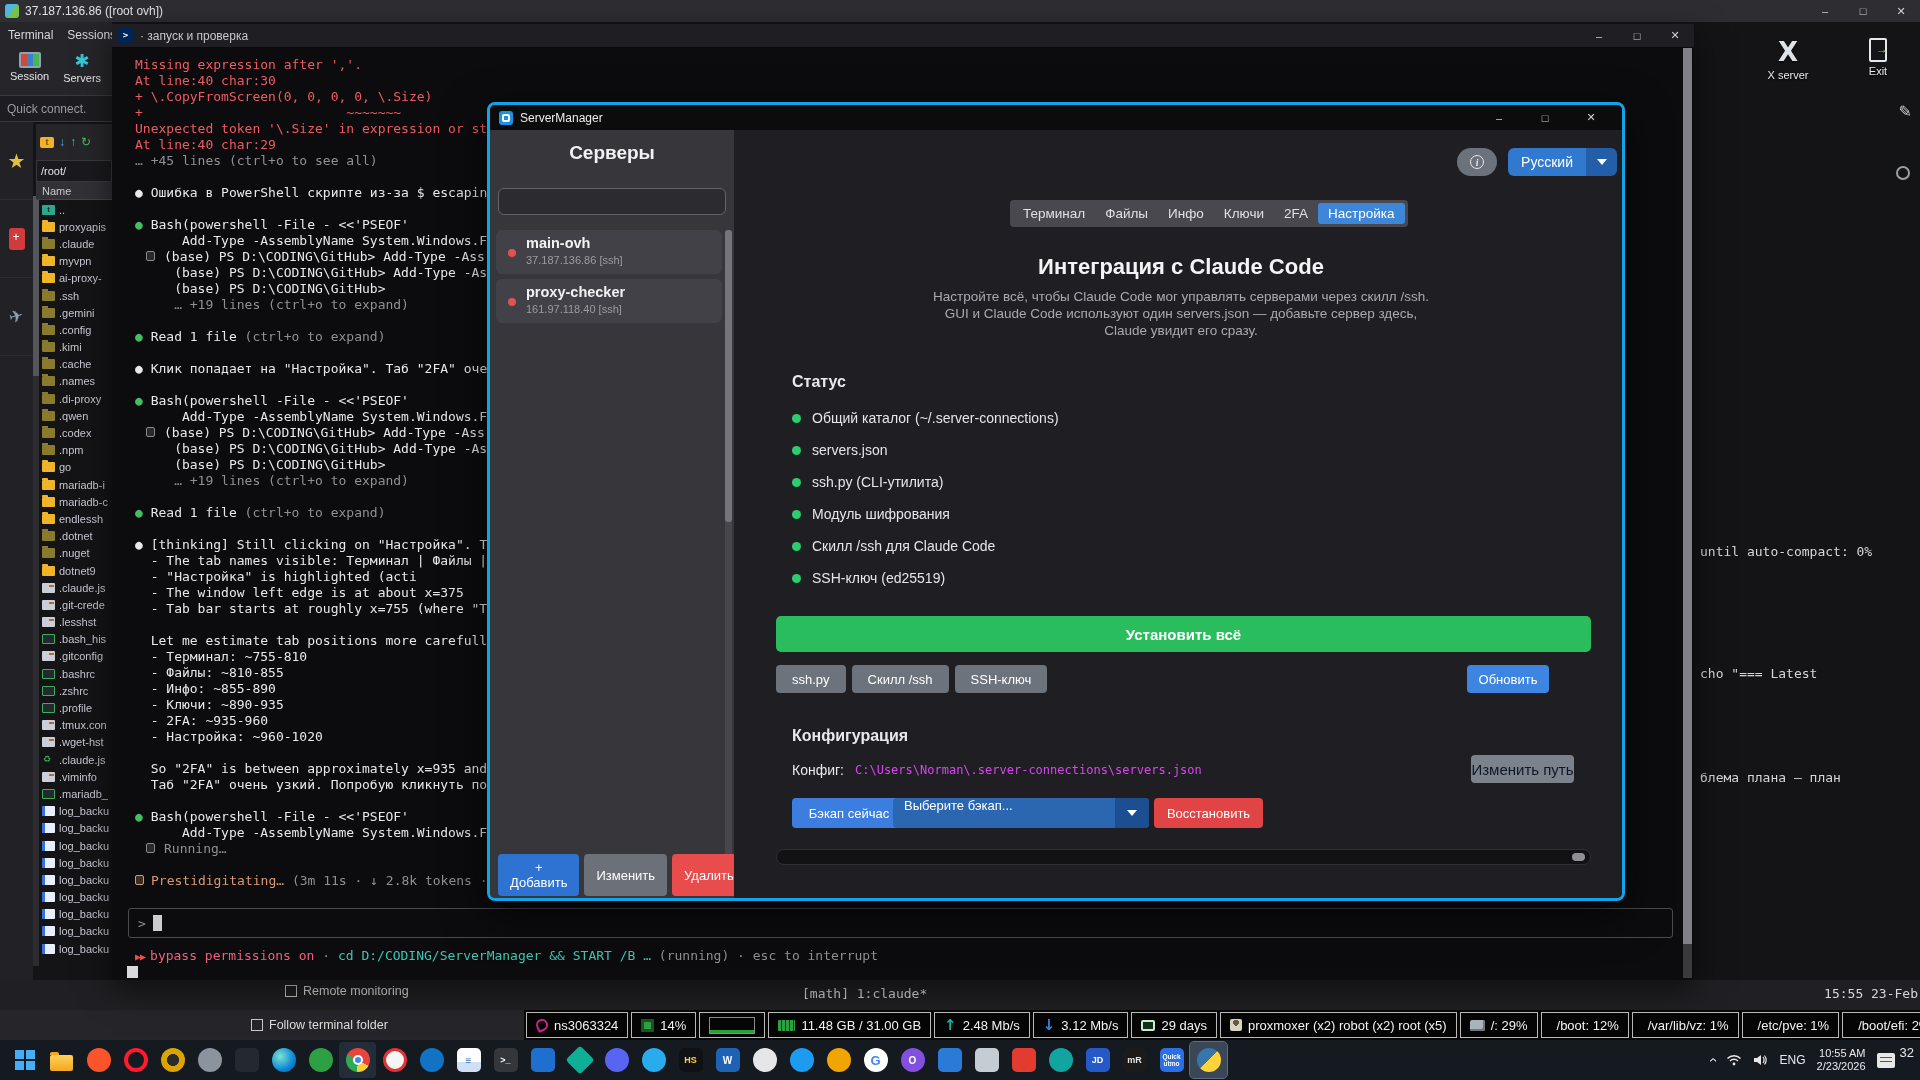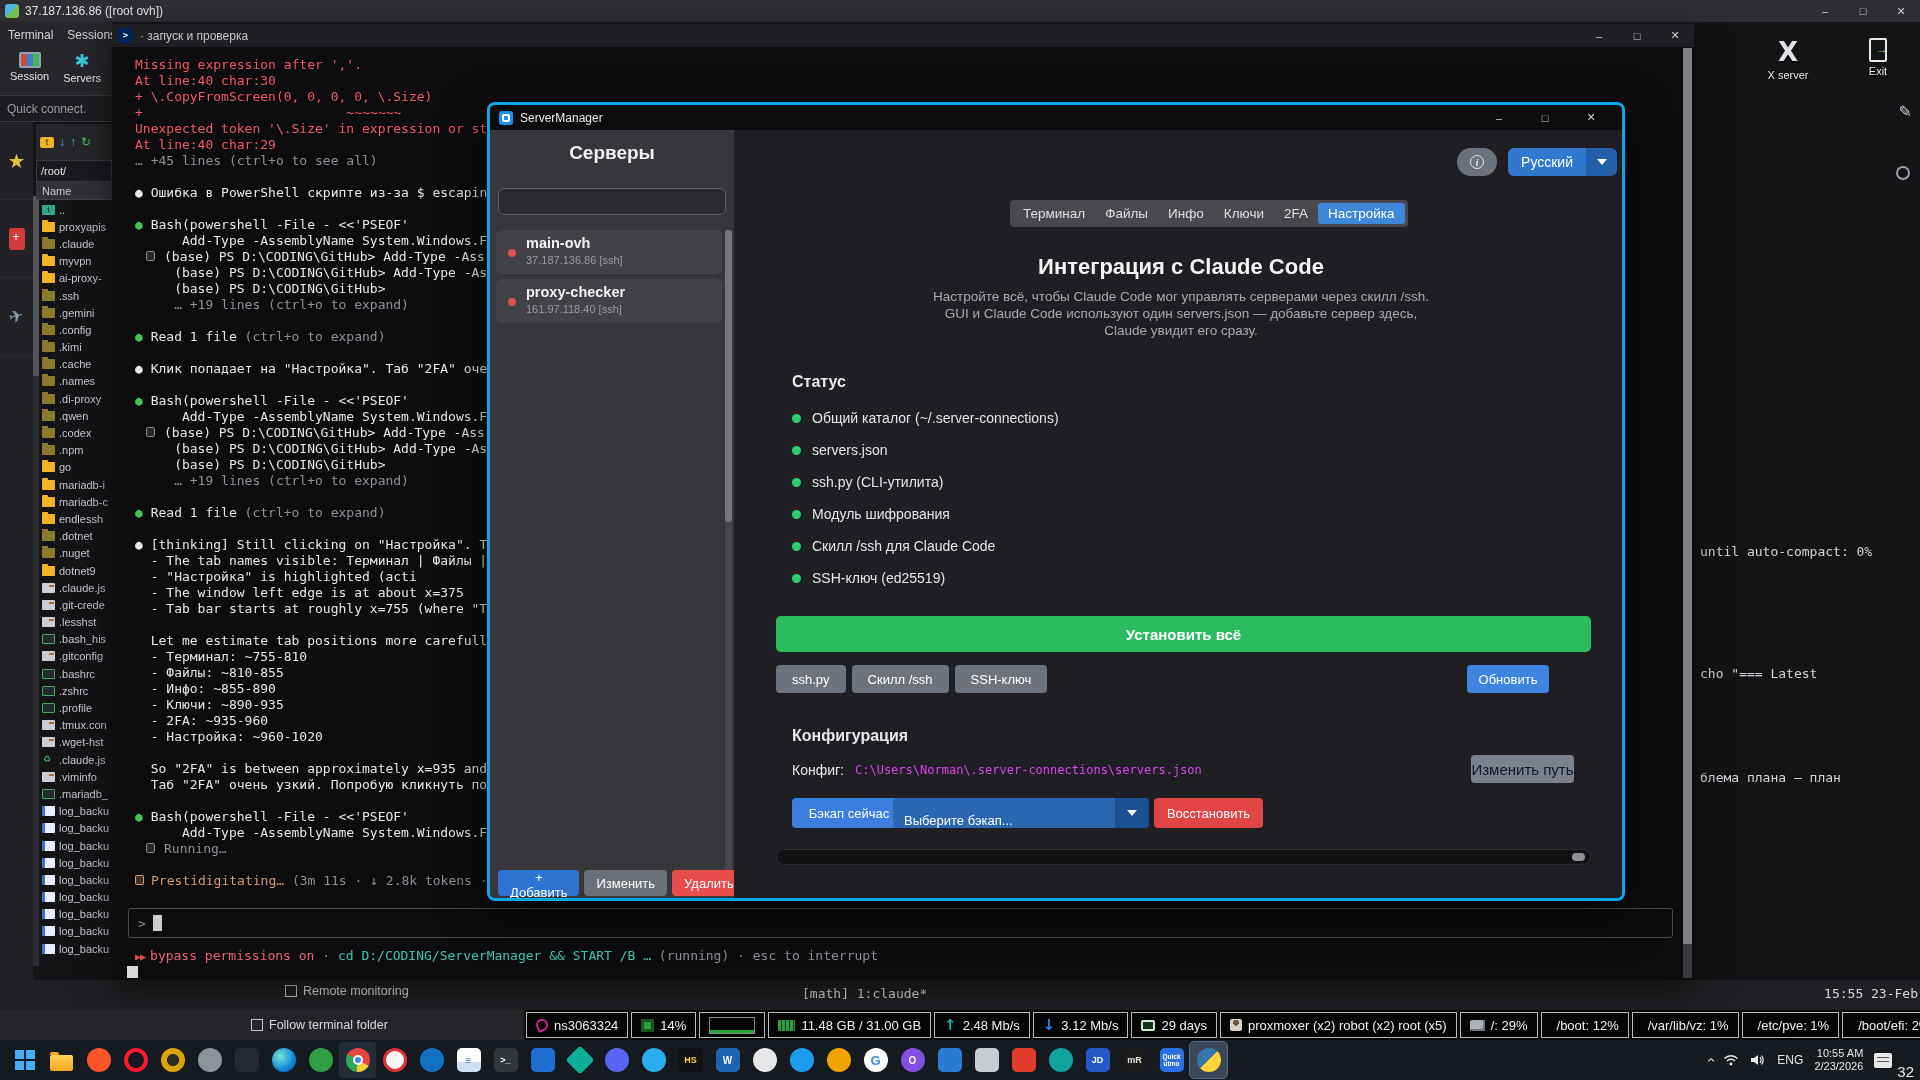--- a/index.html
+++ b/index.html
@@ -101,21 +101,21 @@
   #sm-search{position:absolute;left:8px;top:58px;width:228px;height:27px;background:#2c2c30;border:1px solid #63636a;border-radius:6px;color:#ddd;font-size:13px;padding:0 8px;outline:none}
   #server-list{position:absolute;left:0;top:100px;width:236px}
   .srv{position:relative;margin:0 4px 5px 6px;height:44px;background:#414147;border-radius:6px;padding:5px 6px 0 30px}
   .srv .nm{color:#f2f2f4;font-size:14.5px;font-weight:bold}
   .srv .ip{color:#9b9ba2;font-size:11px;margin-top:3px}
   .srv .dot{position:absolute;left:12px;top:19px;width:8px;height:8px;border-radius:50%}
   .dot.online{background:#2ecc71}.dot.offline{background:#e05252}
   #side-scroll{position:absolute;right:2px;top:100px;width:7px;height:656px;background:#46464b;border-radius:3px}
   #side-scroll .thumb{width:7px;height:292px;background:#74747a;border-radius:3px}
   #side-btns{position:absolute;left:8px;bottom:8px;display:flex;gap:5px}
-  .sbtn{height:26px;border:none;border-radius:4px;color:#fff;font-size:13px;padding:0 12px;font-family:"Liberation Sans",sans-serif}
+  .sbtn{height:42px;border:none;border-radius:4px;color:#fff;font-size:13px;padding:0 12px;font-family:"Liberation Sans",sans-serif}
   .b-blue{background:#2e73d2}.b-gray{background:#6b7079}.b-red{background:#e84c4c}
   #sm-main{position:absolute;left:244px;top:25px;width:894px;height:774px;background:#1f1f23;color:#e9e9eb}
   #lang-row{position:absolute;right:11px;top:18px;display:flex;gap:11px;align-items:center}
   #info-pill{width:40px;height:28px;background:#6c727c;border-radius:14px;display:flex;align-items:center;justify-content:center}
   .info-glyph{width:14px;height:14px;border:1.5px solid #e8e8ea;border-radius:50%;color:#e8e8ea;font:italic bold 10px/13px "Liberation Serif",serif;text-align:center}
   #lang-btn{height:28px;display:flex;border-radius:6px;overflow:hidden}
   #lang-btn .lab{background:#3079cf;color:#fff;font-size:14px;display:flex;align-items:center;padding:0 13px}
   #lang-btn .chev{width:31px;background:#235fa8;display:flex;align-items:center;justify-content:center}
   .tri{width:0;height:0;border-left:5px solid transparent;border-right:5px solid transparent;border-top:6px solid #fff}
   #tabs{position:absolute;left:276px;top:70px;height:27px;background:#48484e;border-radius:4px;display:flex;align-items:center;padding:0 3px}
@@ -129,21 +129,21 @@
   .st-dot{width:9px;height:9px;border-radius:50%;background:#2ecc71;flex:none}
   #install-all{position:absolute;left:42px;top:486px;width:815px;height:36px;background:#2abd5d;border:none;border-radius:5px;color:#fff;font-size:15px;font-weight:bold;font-family:"Liberation Sans",sans-serif}
   #small-btns{position:absolute;left:42px;top:535px;display:flex;gap:6px}
   .cbtn{height:28px;background:#6d737c;border:none;border-radius:4px;color:#fff;font-size:13px;padding:0 16px;font-family:"Liberation Sans",sans-serif}
   #refresh-btn{position:absolute;left:733px;top:535px;width:82px;height:28px;background:#3d85e0;border:none;border-radius:4px;color:#fff;font-size:13px}
   #cfg-head{position:absolute;left:58px;top:597px;font-size:16px;font-weight:bold}
   #cfg-label{position:absolute;left:58px;top:632px;font-size:14px}
   #cfg-path{position:absolute;left:121px;top:633px;font:12px "DejaVu Sans Mono",monospace;color:#d946ef}
   #cfg-change{position:absolute;left:737px;top:625px;width:103px;height:28px;background:#7b828c;border:none;border-radius:4px;color:#0f172a;font-size:15px}
   #backup-now{position:absolute;left:58px;top:668px;width:114px;height:30px;background:#3b7ee0;border:none;border-radius:4px;color:#fff;font-size:13px}
-  #backup-sel{position:absolute;left:159px;top:668px;width:256px;height:30px;background:#2b66b0;border-radius:4px;display:flex;align-items:flex-end;color:#fff;font-size:13px;overflow:hidden}
+  #backup-sel{position:absolute;left:159px;top:668px;width:256px;height:30px;background:#2b66b0;border-radius:4px;display:flex;align-items:flex-start;color:#fff;font-size:13px;overflow:hidden}
   #backup-sel .lab{flex:1;padding-left:11px}
   #backup-sel .chev{width:34px;height:30px;background:#1c4f92;display:flex;align-items:center;justify-content:center}
   #restore-btn{position:absolute;left:420px;top:668px;width:109px;height:30px;background:#e04444;border:none;border-radius:4px;color:#fff;font-size:13px}
   #sm-track{position:absolute;left:42px;top:719px;width:815px;height:16px;background:#121215;border:1px solid #2e2e33;border-radius:8px}
   #sm-track .thumb{position:absolute;right:5px;top:3px;width:13px;height:8px;background:#8f8f96;border-radius:4px}
   
   #taskbar{position:absolute;left:0;top:1040px;width:1920px;height:40px;background:#151a21;display:flex;align-items:center;padding-left:6px}
   .cell{width:37px;height:36px;display:flex;align-items:center;justify-content:center;border-radius:4px;flex:none}
   .cell.active{background:#3b4656;outline:1px solid #5d6b7e}
   .cell.run{background:#232d3a}
@@ -171,21 +171,21 @@
   .i-redpin{background:#e23c30}.i-teal{background:#12a5a0}
   .i-jd{background:#2559c7;font-size:9px}.i-mr{background:#1b1b1b;font-size:9px;color:#e2e2e2}
   .i-qu{background:#2b6fe3;font-size:6.5px;line-height:7px;padding:2px}
   .i-python{background:linear-gradient(135deg,#3776ab 50%,#ffd43b 50%)}
   #tray{position:absolute;right:6px;top:1040px;height:40px;display:flex;align-items:center;gap:11px;color:#e8e8ea}
   .tr-chev{transform:rotate(-90deg);font-size:14px;display:inline-block}
   #tray .lang{font-size:12px}
   #tray .clock{text-align:right;font-size:11px;line-height:13px}
   .noti{position:relative;width:18px;height:15px;background:#e8e8e8;border-radius:2px}
   .noti::before{content:"";position:absolute;left:3px;top:4px;width:12px;height:1.5px;background:#555;box-shadow:0 4px #555}
-  #tray .badge{font-size:15px;margin-left:-6px;align-self:flex-end;margin-bottom:0}
+  #tray .badge{font-size:13px;margin-left:-6px;align-self:flex-end;margin-bottom:20px}
 </style>
 </head>
 <body>
 
 <div id="desktop">
   <div class="frag" style="left:1700px;top:544px">until auto-compact: 0%</div>
   <div class="frag" style="left:1700px;top:666px">cho "=== Latest</div>
   <div class="frag" style="left:1700px;top:770px">блема плана — план</div>
   <div class="desk-icons">
     <div class="desk-icon">

